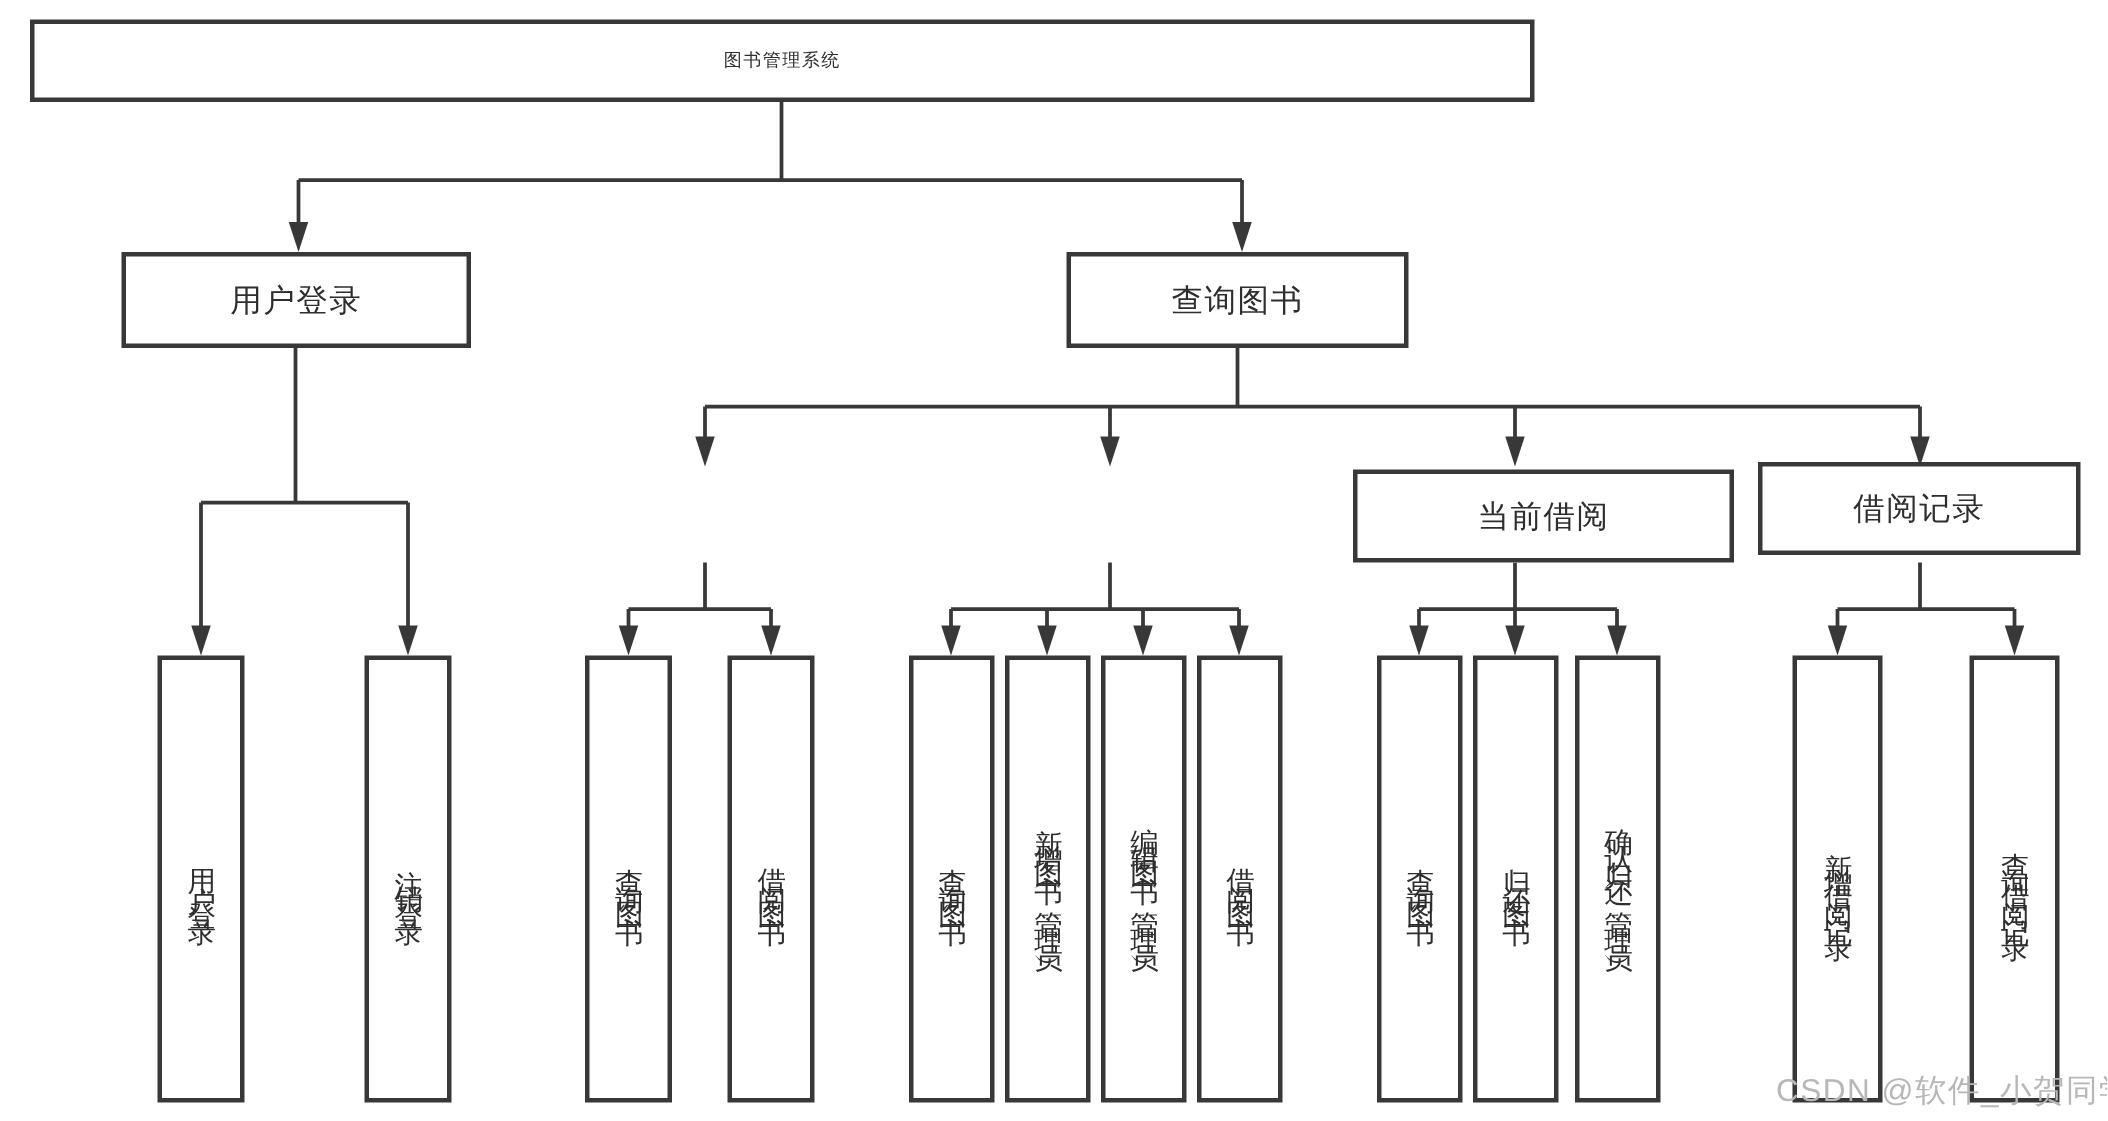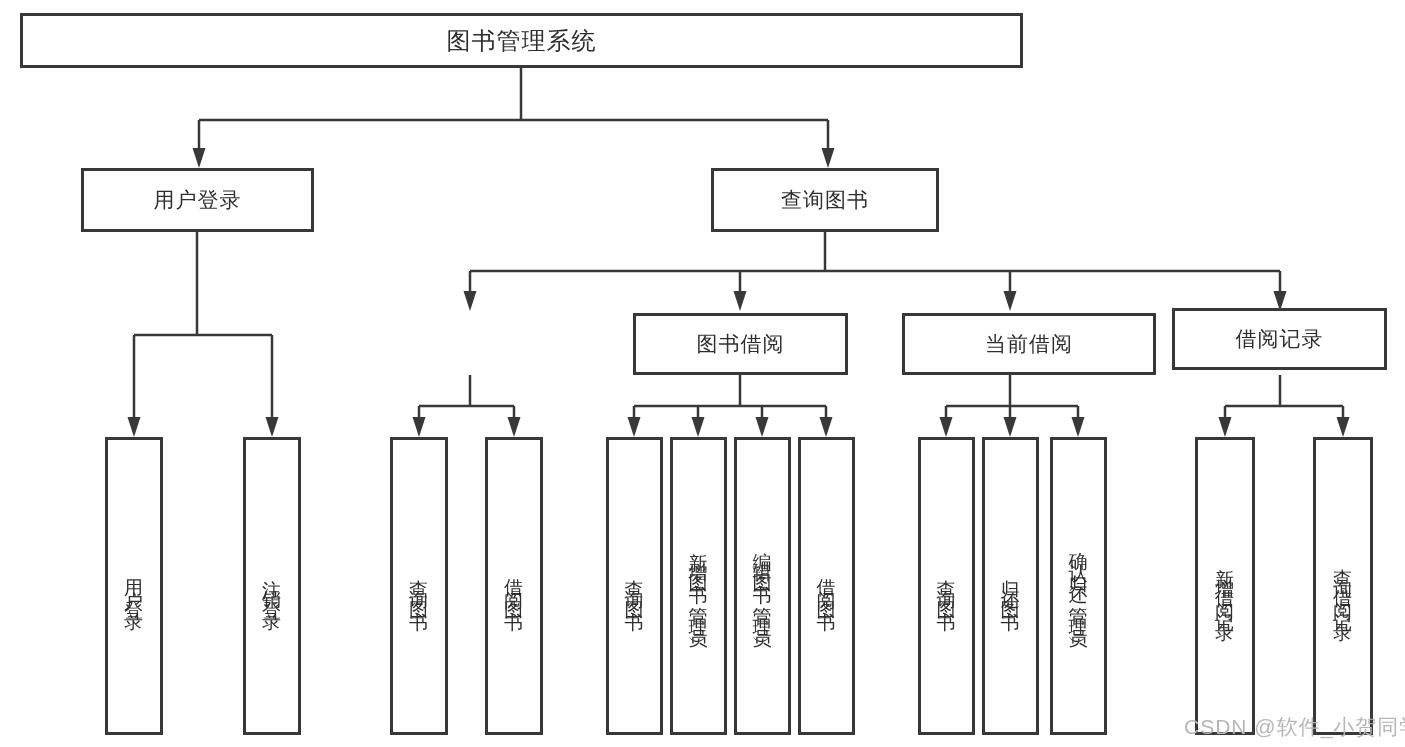--- a/index.html
+++ b/index.html
@@ -7,21 +7,21 @@
     position:relative;width:1405px;height:747px;background:#ffffff;
     font-family:"Liberation Sans","DejaVu Sans",sans-serif;overflow:hidden;
   }
   #connector-layer{position:absolute;left:0;top:0;z-index:1;}
   .node{
     position:absolute;box-sizing:border-box;z-index:2;
     border:3px solid #383838;background:#ffffff;color:#2e2e2e;
     display:flex;align-items:center;justify-content:center;
   }
   .h-node{font-size:21px;letter-spacing:1px;}
-  .root-node{font-size:24px;}
+  .root-node{font-size:12px;}
   .v-node{
     writing-mode:vertical-rl;text-orientation:mixed;
     font-size:19px;letter-spacing:11px;line-height:1;
   }
   .watermark{
     position:absolute;left:1184px;top:713px;z-index:3;
     font-size:21px;color:#b7b7b7;letter-spacing:1px;white-space:nowrap;
   }
 </style>
 </head>
@@ -60,21 +60,20 @@
         <polygon points="1218.5,417 1231.5,417 1225,437"></polygon>
         <polygon points="1336.5,417 1349.5,417 1343,437"></polygon>
       </g>
   </svg>
 
   <div class="node h-node root-node" style="left:20px;top:13px;width:1003px;height:55px">图书管理系统</div>
 
   <div class="node h-node" style="left:81px;top:168px;width:233px;height:64px">用户登录</div>
   <div class="node h-node" style="left:711px;top:168px;width:228px;height:64px">查询图书</div>
 
-  <div class="node h-node" style="left:633px;top:313px;width:215px;height:62px">图书借阅</div>
   <div class="node h-node" style="left:902px;top:313px;width:254px;height:62px">当前借阅</div>
   <div class="node h-node" style="left:1172px;top:308px;width:215px;height:62px">借阅记录</div>
 
   <div class="node v-node" style="left:105px;top:437px;width:58px;height:298px">用户登录</div>
   <div class="node v-node" style="left:243px;top:437px;width:58px;height:298px">注销登录</div>
 
   <div class="node v-node" style="left:390px;top:437px;width:58px;height:298px">查询图书</div>
   <div class="node v-node" style="left:485px;top:437px;width:58px;height:298px">借阅图书</div>
 
   <div class="node v-node" style="left:606px;top:437px;width:57px;height:298px">查询图书</div>

